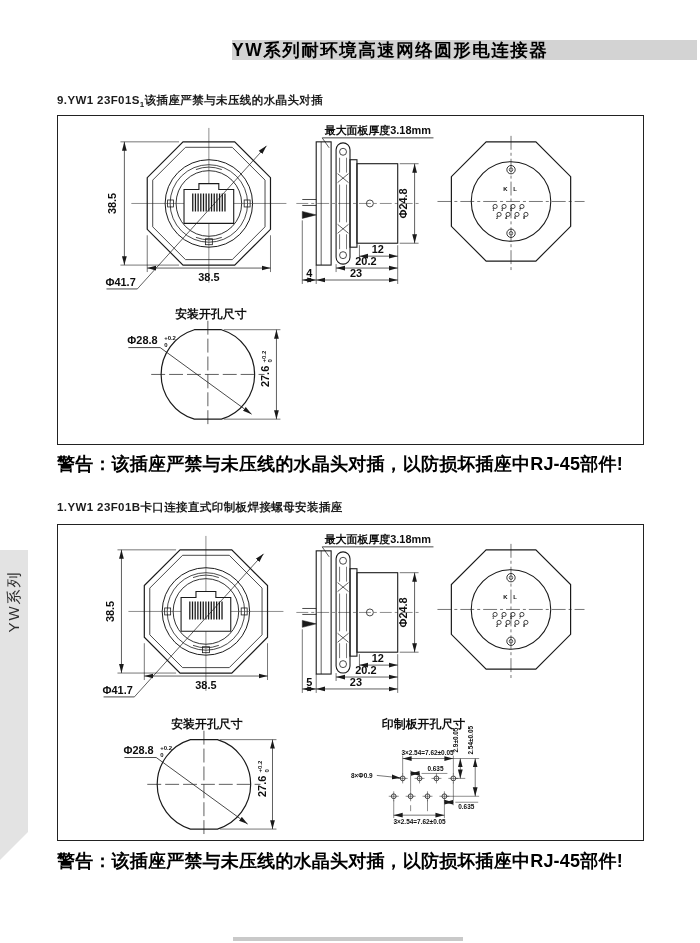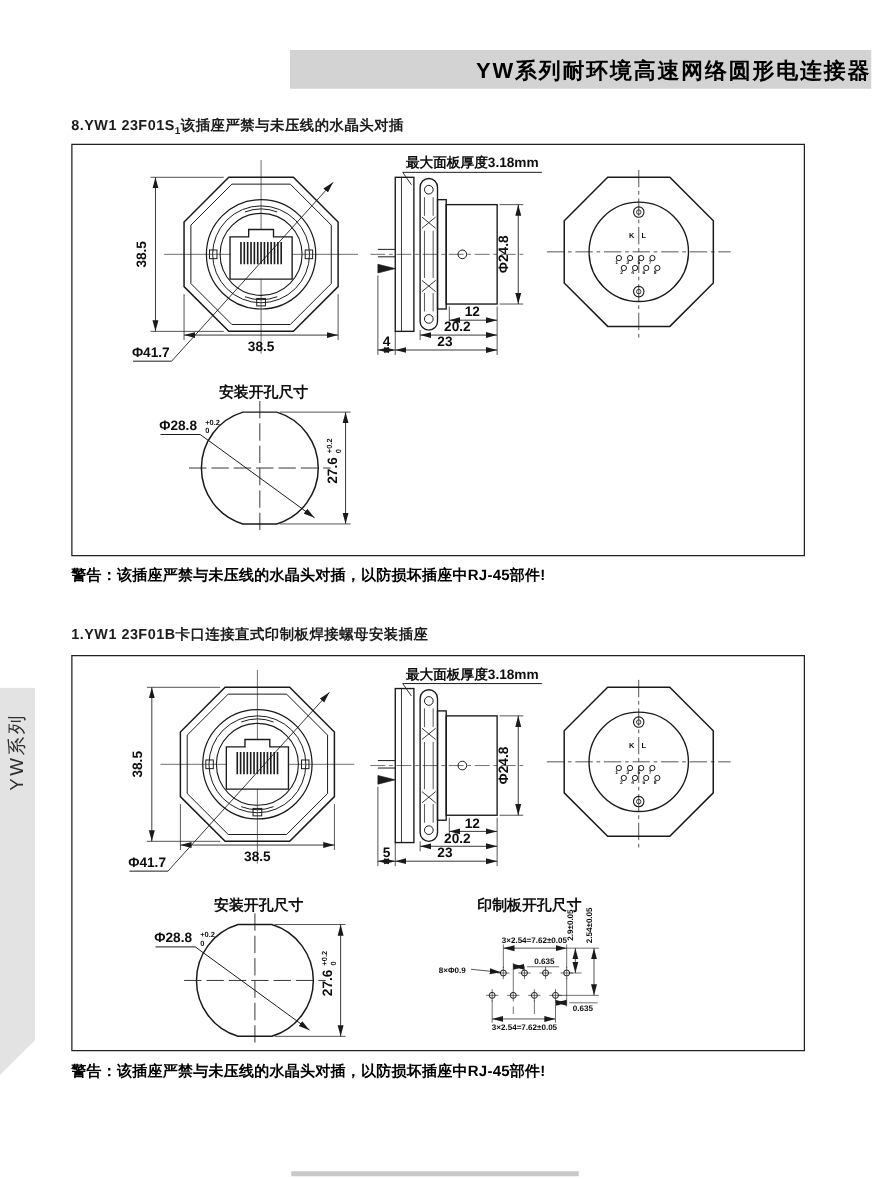--- a/index.html
+++ b/index.html
@@ -1,28 +1,28 @@
 <!DOCTYPE html>
 <html><head>
 <meta charset="utf-8">
 <style>
   *{margin:0;padding:0;box-sizing:border-box}
   html,body{width:700px;height:943px}
   body{position:relative;background:#fff;font-family:"Liberation Sans","DejaVu Sans",sans-serif;color:#111;overflow:hidden}
-  .header-bar{position:absolute;left:232px;top:40px;width:465px;height:31px;background:#d3d3d3;display:flex;align-items:center;justify-content:flex-end}
+  .header-bar{position:absolute;left:232px;top:40px;width:465px;height:20px;background:#d3d3d3;display:flex;align-items:center;justify-content:flex-start}
   .header-bar .title{font-size:17.5px;font-weight:700;letter-spacing:1.5px;color:#000}
   .sec-heading{position:absolute;left:57px;font-size:11.5px;font-weight:700;color:#1c1c1c;letter-spacing:.4px}
   .sec-heading sub{font-size:8px}
   #h8{top:93px}
   #h9{top:500px}
   .dbox{position:absolute;left:57px;background:#fff;border:1.2px solid #222}
   #box1{top:115px;width:587px;height:330px}
   #box2{top:524px;width:587px;height:317px}
   .dbox svg{display:block;width:100%;height:100%}
-  .warning{position:absolute;left:57px;font-size:12px;font-weight:700;color:#000;letter-spacing:.2px}
+  .warning{position:absolute;left:57px;font-size:18px;font-weight:700;color:#000;letter-spacing:.2px}
   #w1{top:452px}
   #w2{top:849px}
   .side-tab{position:absolute;left:0;top:550px;width:28px;height:310px;background:#e3e3e3;clip-path:polygon(0 0,100% 0,100% 91%,0 100%)}
   .side-tab .vtext{position:absolute;left:-19px;top:42px;width:66px;text-align:center;transform:rotate(-90deg);font-size:15px;color:#2e2e2e;letter-spacing:2px;white-space:nowrap}
   .footer-bar{position:absolute;left:233px;top:937px;width:230px;height:4px;background:#c9c9c9}
   svg text{fill:#0e0e0e;stroke:none;font-family:"Liberation Sans","DejaVu Sans",sans-serif}
   text.d{font-size:11px;font-weight:700}
   text.n{font-size:11px;font-weight:700}
   text.t{font-size:12px;font-weight:700}
   text.m{font-size:6px;font-weight:700;letter-spacing:2px}
@@ -161,21 +161,21 @@
       <line x1="-29" y1="28" x2="22" y2="28" stroke-width="0.6" marker-start="url(#ar)" marker-end="url(#ar)"></line>
     </g>
   </defs>
 </svg>
 
 <div class="header-bar">
   <div class="title">YW系列耐环境高速网络圆形电连接器</div>
 </div>
 
 <div class="sec-heading" id="h8">
-  <span>8.YW1 23F01S</span><sub>1</sub><span>该插座严禁与未压线的水晶头对插</span>
+  <span>9.YW1 23F01S</span><sub>1</sub><span>该插座严禁与未压线的水晶头对插</span>
 </div>
 
 <div class="dbox" id="box1">
   <svg viewBox="0 0 587 330">
     <g>
       <use href="#g-front" x="151" y="88"></use>
       <g transform="translate(151,88)">
         <text class="d" transform="translate(-93,0) rotate(-90)" text-anchor="middle">38.5</text>
         <text class="d" x="0" y="78" text-anchor="middle">38.5</text>
         <text class="d" x="-104" y="83">Φ41.7</text>

